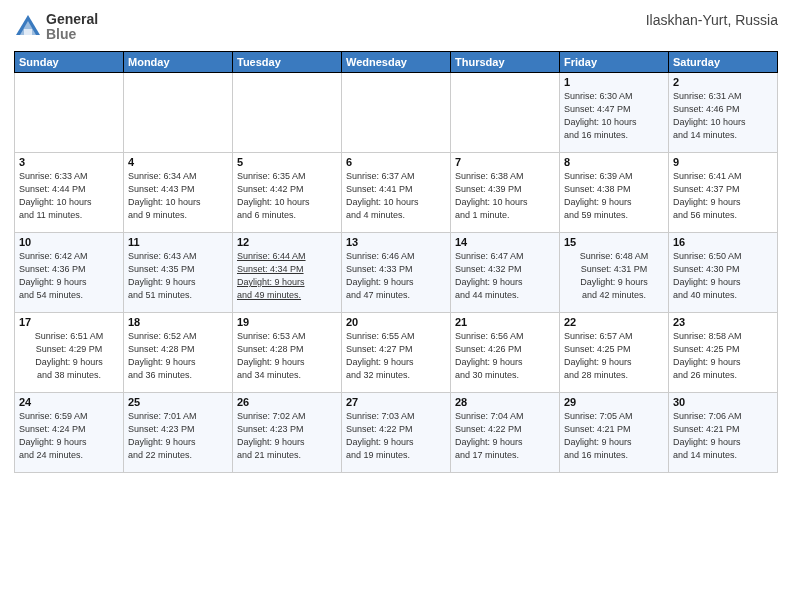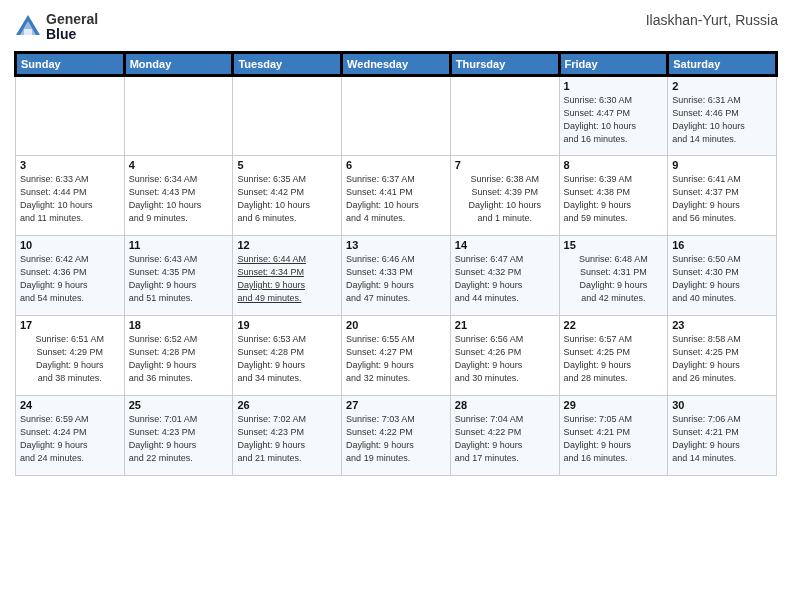--- a/index.html
+++ b/index.html
@@ -32,21 +32,21 @@
       line-height: 1.1;
     }
     .logo-general {
       font-size: 14px;
       font-weight: bold;
       color: #333;
     }
     .logo-blue {
       font-size: 14px;
       font-weight: bold;
-      color: #0f172a;
+      color: #737373;
     }
     .logo-icon {
       width: 28px;
       height: 28px;
     }
     .title-block {
       text-align: right;
     }
     .month-title {
       font-size: 28px;
@@ -62,21 +62,21 @@
       border-collapse: collapse;
       table-layout: fixed;
     }
     .calendar th {
       background-color: #3a7abf;
       color: #fff;
       font-size: 11px;
       font-weight: bold;
       padding: 4px 4px;
       text-align: left;
-      border: 3px solid #000000;
+      border: 1px solid #000000;
     }
     .calendar td {
       border: 1px solid #ccc;
       vertical-align: top;
       padding: 3px 4px;
       font-size: 9.5px;
       color: #333;
       height: 80px;
       background: #fff;
     }
@@ -181,21 +181,21 @@
           </td>
           <td>
             <span class="day-number">6</span>
             <div class="day-info" style="white-space: pre-line;">Sunrise: 6:37 AM
 Sunset: 4:41 PM
 Daylight: 10 hours
 and 4 minutes.</div>
           </td>
           <td>
             <span class="day-number">7</span>
-            <div class="day-info" style="white-space: pre-line; text-align: center;">Sunrise: 6:38 AM
+            <div class="day-info" style="white-space: pre-line;">Sunrise: 6:38 AM
 Sunset: 4:39 PM
 Daylight: 10 hours
 and 1 minute.</div>
           </td>
           <td>
             <span class="day-number">8</span>
             <div class="day-info" style="white-space: pre-line;">Sunrise: 6:39 AM
 Sunset: 4:38 PM
 Daylight: 9 hours
 and 59 minutes.</div>

